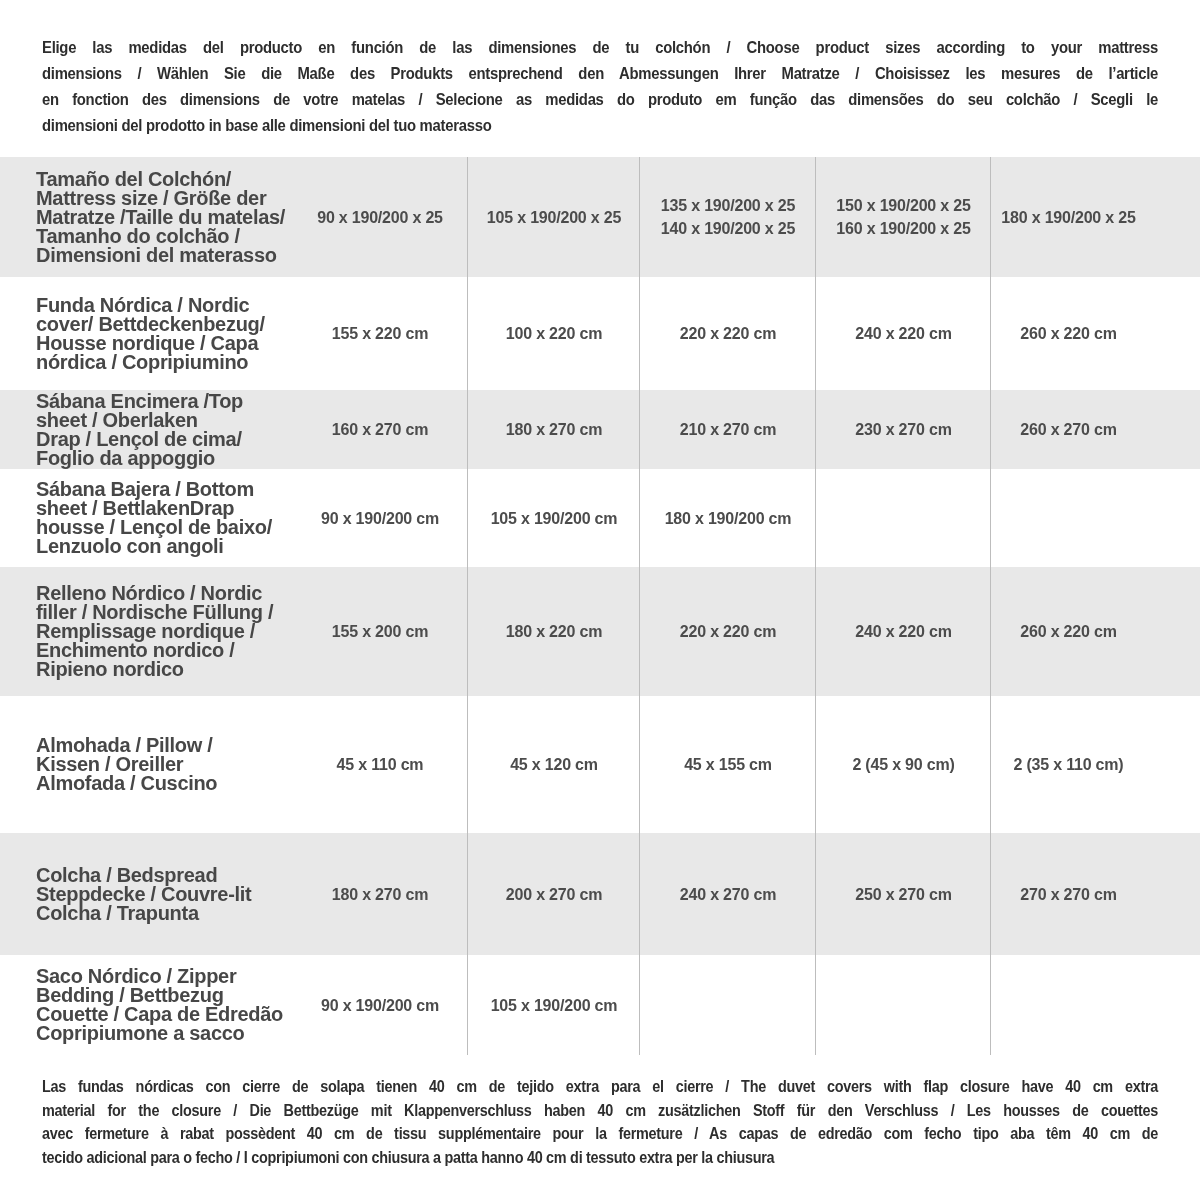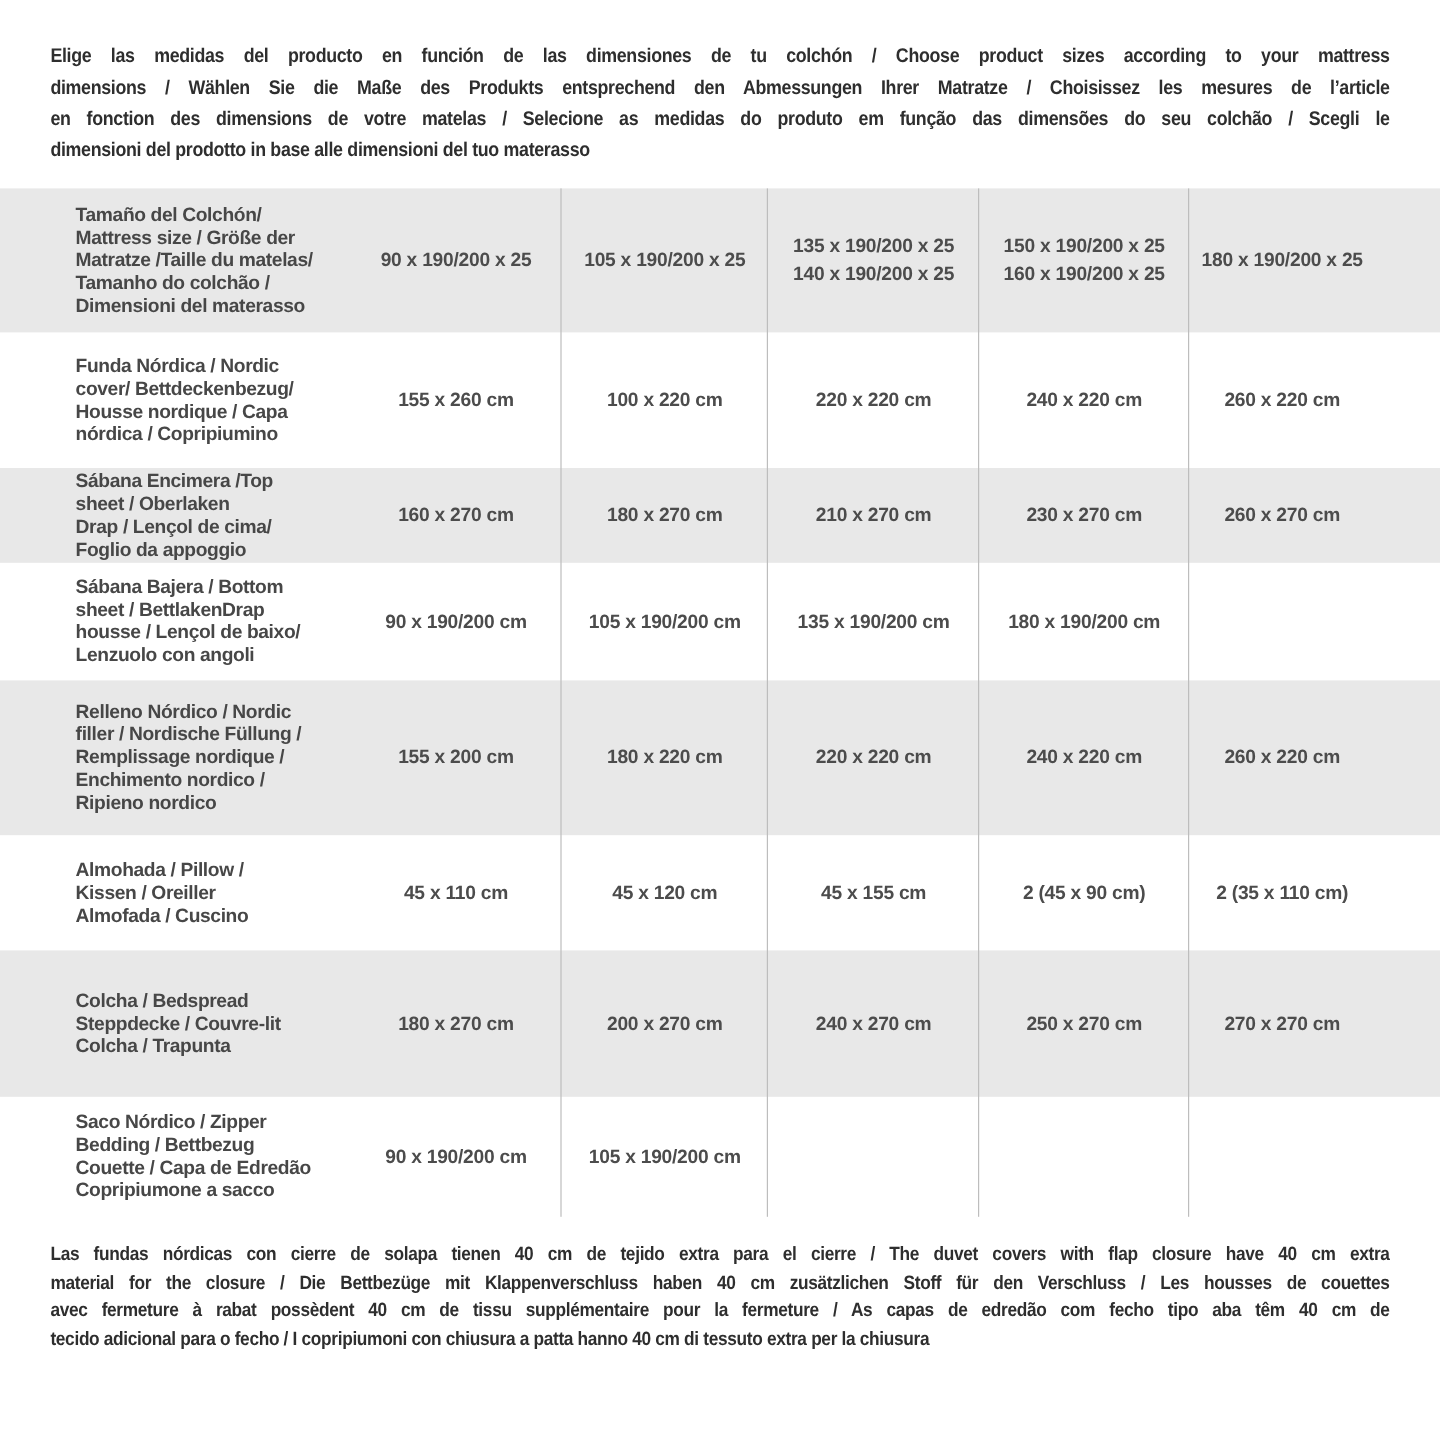--- a/index.html
+++ b/index.html
@@ -50,23 +50,23 @@
     display: grid;
     grid-template-columns: 292px 176px 172px 176px 175px 155px 54px;
   }
   .shaded { background: #e8e8e8; }
   .cell {
     display: flex;
     align-items: center;
     white-space: pre-line;
   }
   .label {
-    padding-left: 63px;
+    padding-left: 36px;
     box-sizing: border-box;
-    font-size: 16px;
+    font-size: 20px;
     line-height: 19px;
     letter-spacing: -0.3px;
     color: #474747;
   }
   .value {
     justify-content: center;
     text-align: center;
     font-size: 16px;
     line-height: 23px;
     letter-spacing: -0.2px;
@@ -109,21 +109,21 @@
     <div class="cell value">150 x 190/200 x 25
 160 x 190/200 x 25</div>
     <div class="cell value">180 x 190/200 x 25</div>
   </div>
 
   <div class="trow" style="height:113px">
     <div class="cell label">Funda Nórdica /  Nordic
 cover/ Bettdeckenbezug/
 Housse nordique  / Capa
 nórdica / Copripiumino</div>
-    <div class="cell value">155 x 260 cm</div>
+    <div class="cell value">155 x 220 cm</div>
     <div class="cell value">100 x 220 cm</div>
     <div class="cell value">220 x 220 cm</div>
     <div class="cell value">240 x 220 cm</div>
     <div class="cell value">260 x 220 cm</div>
   </div>
 
   <div class="trow shaded" style="height:79px">
     <div class="cell label">Sábana Encimera /Top
 sheet / Oberlaken
 Drap / Lençol de cima/
@@ -135,38 +135,37 @@
     <div class="cell value">260 x 270 cm</div>
   </div>
 
   <div class="trow" style="height:98px">
     <div class="cell label">Sábana Bajera / Bottom
 sheet / BettlakenDrap
 housse / Lençol de baixo/
 Lenzuolo con angoli</div>
     <div class="cell value">90 x 190/200 cm</div>
     <div class="cell value">105 x 190/200 cm</div>
-    <div class="cell value">135 x 190/200 cm</div>
     <div class="cell value">180 x 190/200 cm</div>
   </div>
 
   <div class="trow shaded" style="height:129px">
     <div class="cell label">Relleno Nórdico / Nordic
 filler / Nordische Füllung /
 Remplissage nordique /
 Enchimento nordico /
 Ripieno nordico</div>
     <div class="cell value">155 x 200 cm</div>
     <div class="cell value">180 x 220 cm</div>
     <div class="cell value">220 x 220 cm</div>
     <div class="cell value">240 x 220 cm</div>
     <div class="cell value">260 x 220 cm</div>
   </div>
 
-  <div class="trow" style="height:96px">
+  <div class="trow" style="height:137px">
     <div class="cell label">Almohada  / Pillow /
 Kissen / Oreiller
 Almofada / Cuscino</div>
     <div class="cell value">45 x 110 cm</div>
     <div class="cell value">45 x 120 cm</div>
     <div class="cell value">45 x 155 cm</div>
     <div class="cell value">2 (45 x 90 cm)</div>
     <div class="cell value">2 (35 x 110 cm)</div>
   </div>
 

